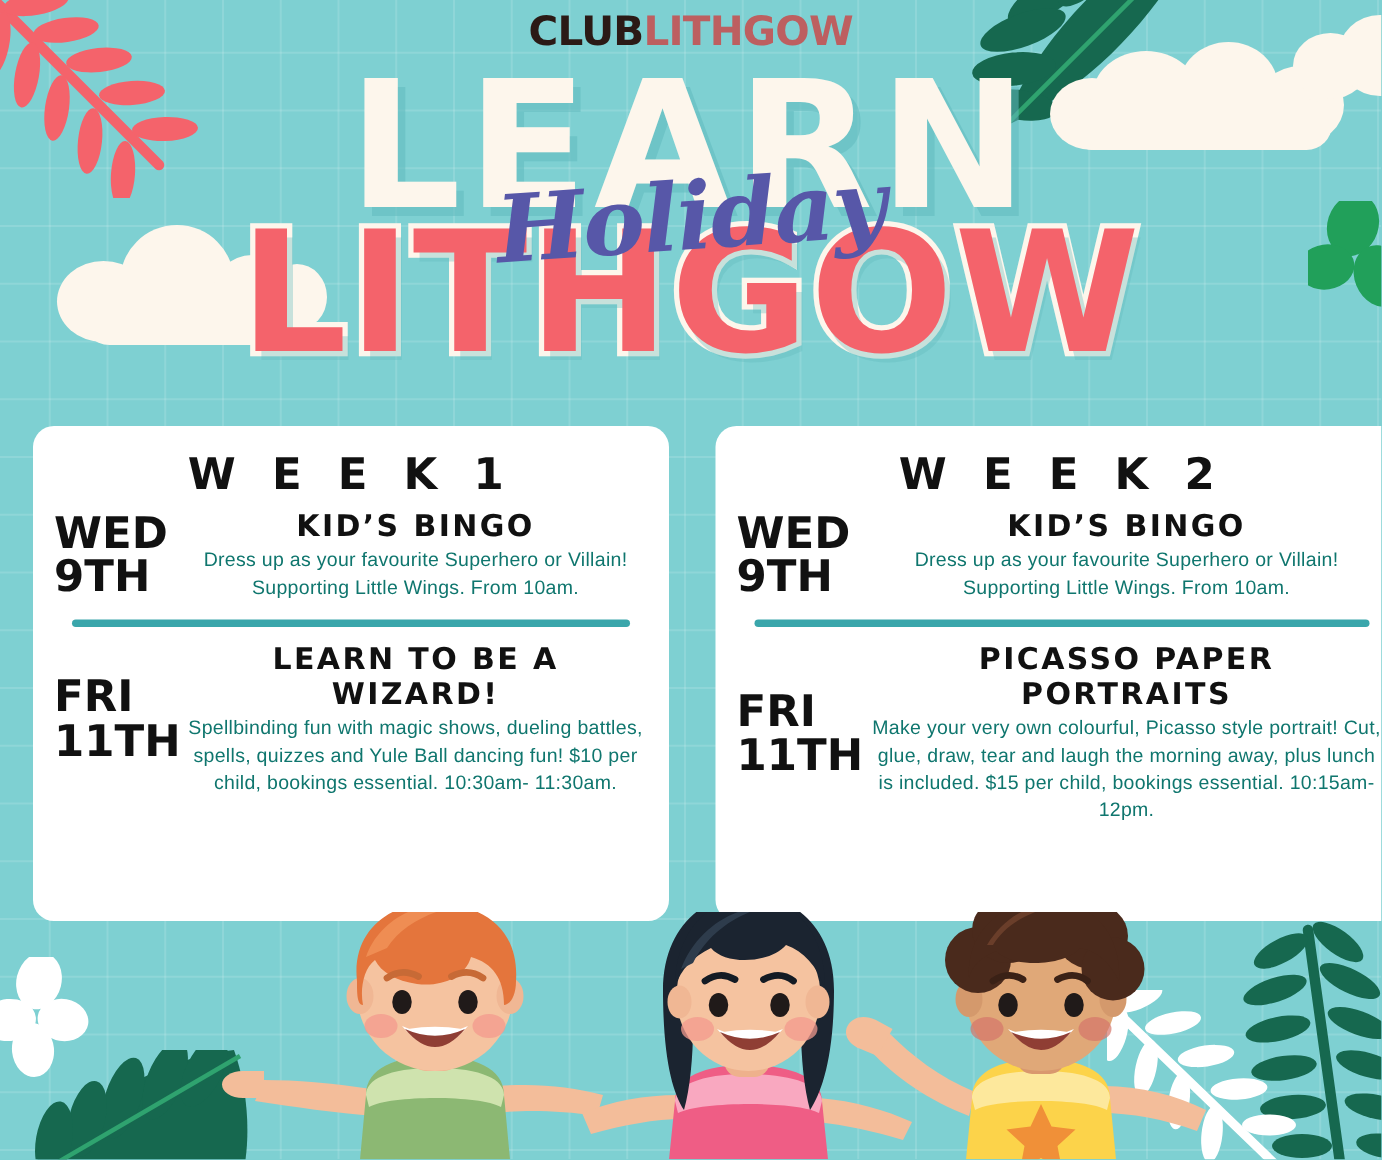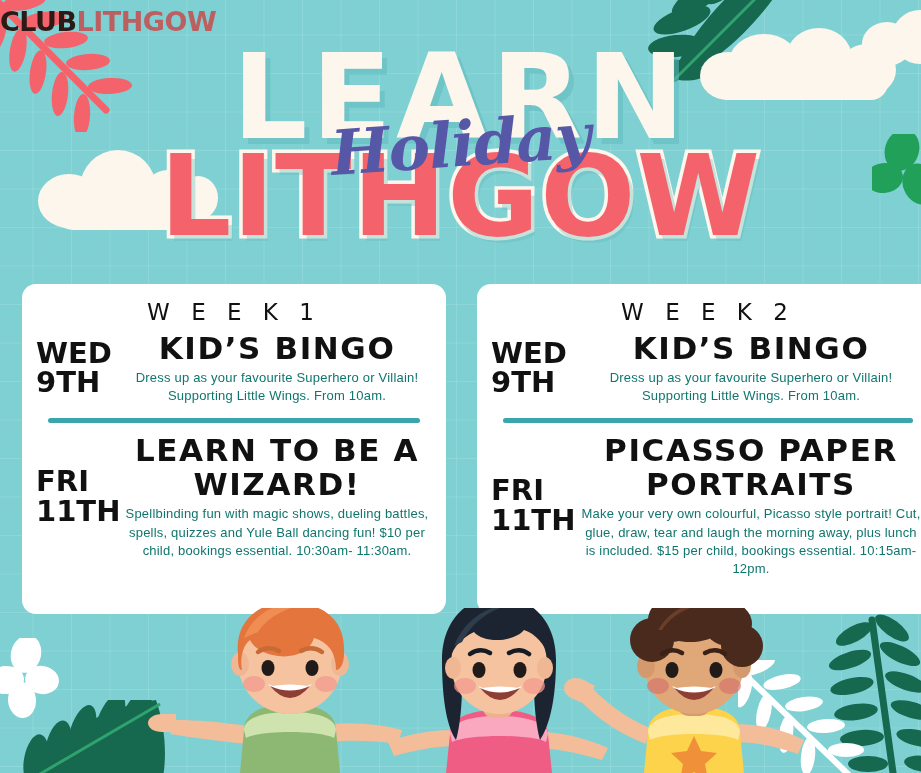--- a/index.html
+++ b/index.html
@@ -34,21 +34,21 @@
 
   
   .cloud { position:absolute; z-index:2; }
   .cloud span {
     position:absolute; background:#fdf6ec; border-radius:50%;
   }
 
   
   .logo {
     position:absolute; top:6px; left:0; width:921px;
-    z-index:6;
+    text-align:center; z-index:6;
     font-family:"DejaVu Sans", sans-serif;
     font-weight:bold;
     font-size:27px;
     letter-spacing:-0.5px;
   }
   .logo .club { color:#2b1a16; }
   .logo .lith { color:#bd5f60; }
 
   
   .title-wrap { position:absolute; top:40px; left:0; width:921px; z-index:5; text-align:center; }
@@ -95,43 +95,43 @@
     top:0; height:330px;
     background:#ffffff;
     border-radius:14px;
   }
   .card.w1 { left:22px;  width:424px; }
   .card.w2 { left:477px; width:462px; }
 
   .week-head {
     text-align:center;
     font-family:"DejaVu Sans", sans-serif;
-    font-weight:normal;
-    font-size:23px;
+    font-weight:bold;
+    font-size:29px;
     letter-spacing:7px;
     color:#111;
     padding-top:15px;
   }
 
   .event { position:relative; display:flex; align-items:center; padding:0 14px; }
   .event .daybox {
     flex:0 0 86px;
     text-align:left;
     font-family:"DejaVu Sans", sans-serif;
     font-weight:bold;
     font-size:29px;
     line-height:1.02;
     color:#111;
     letter-spacing:0px;
   }
   .event .body { flex:1; text-align:center; padding:0 2px; }
   .event .ev-title {
     font-family:"DejaVu Sans", sans-serif;
     font-weight:bold;
-    font-size:31px;
+    font-size:20px;
     letter-spacing:1.6px;
     color:#111;
     line-height:1.12;
     margin-bottom:3px;
   }
   .event .ev-desc {
     font-family:"Liberation Sans", sans-serif;
     font-size:13px;
     line-height:1.42;
     color:#0f766e;

